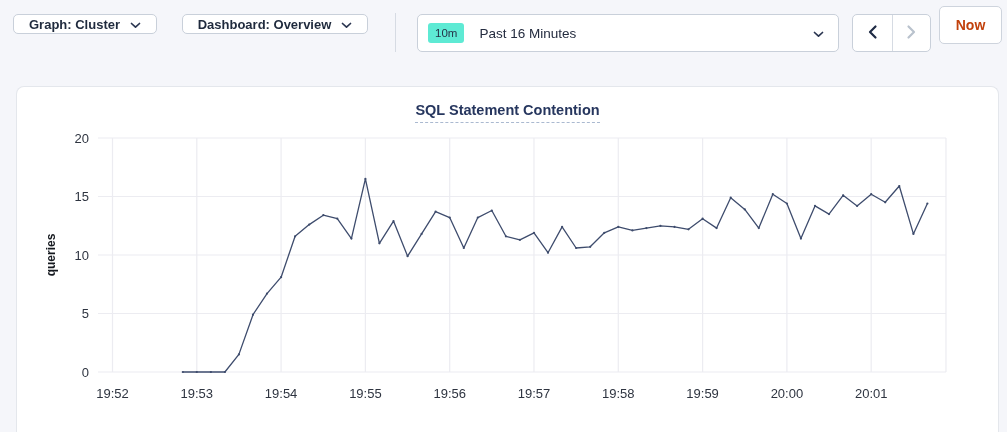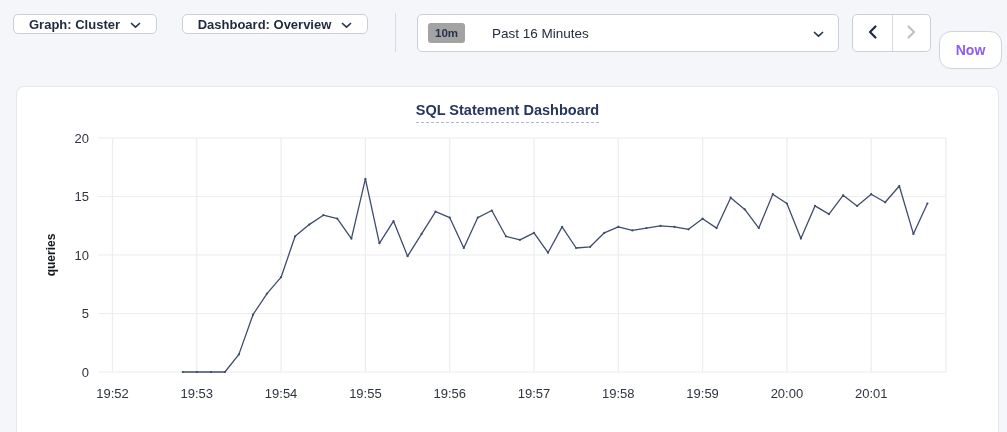--- a/index.html
+++ b/index.html
@@ -20,39 +20,39 @@
   #dd-graph { left:13px; width:144px; }
   #dd-dashboard { left:182px; width:186px; }
   .chev { display:inline-flex; margin-left:10px; margin-top:2px; }
   .vdivider { position:absolute; left:395px; top:13px; width:1px; height:39px; background:#d6dbe3; }
   #timebox {
     position:absolute; left:417px; top:14px; width:422px; height:38px;
     background:#ffffff; border:1px solid #c9d0da; border-radius:5px;
     display:flex; align-items:center; padding:0 14px 0 10px; cursor:pointer;
   }
   .range-badge {
-    background:#a3a3a3; color:#253248; font-size:11.5px; font-weight:700;
-    padding:4px 7px; border-radius:3px; margin-right:27px;
+    background:#5eead4; color:#253248; font-size:11.5px; font-weight:400;
+    padding:4px 7px; border-radius:3px; margin-right:15px;
   }
   .range-label { font-size:13.5px; color:#242c3f; font-weight:400; }
   #timebox .chev { margin-left:auto; }
   .arrow-group {
     position:absolute; left:852px; top:14px; width:79px; height:38px;
     background:#ffffff; border:1px solid #c9d0da; border-radius:5px;
     display:flex;
   }
   .arrow-btn {
     width:50%; display:flex; align-items:center; justify-content:center;
     background:transparent; border:none; cursor:pointer;
   }
   .arrow-btn + .arrow-btn { border-left:1px solid #d6dbe3; cursor:default; }
   #now-btn {
-    position:absolute; left:939px; top:31px; width:63px; height:38px;
-    background:#ffffff; border:1px solid #ced4dd; border-radius:12px;
-    font-size:14px; font-weight:600; color:#8b5cf6; cursor:default;
+    position:absolute; left:939px; top:6px; width:63px; height:38px;
+    background:#ffffff; border:1px solid #ced4dd; border-radius:5px;
+    font-size:14px; font-weight:600; color:#c2410c; cursor:default;
     font-family:"Liberation Sans", sans-serif;
   }
   .card {
     position:absolute; left:16px; top:86px; width:983px; height:346px;
     background:#ffffff; border:1px solid #e4e7ec; border-bottom:none;
     border-radius:8px 8px 0 0;
   }
   .chart-title-row { position:absolute; top:14px; left:0; right:0; text-align:center; }
   .chart-title {
     display:inline-block; font-size:14.5px; font-weight:700; color:#26365e;
@@ -111,21 +111,21 @@
           </svg>
       </span>
     </button>
   </div>
 
   <button id="now-btn">Now</button>
 </div>
 
 <div class="card">
   <div class="chart-title-row">
-    <span class="chart-title">SQL Statement Dashboard</span>
+    <span class="chart-title">SQL Statement Contention</span>
   </div>
   <svg id="chart-svg" viewBox="0 0 983 346">
       <line x1="81" x2="929" y1="285" y2="285" stroke="#ececf1" stroke-width="1.2"></line>
       <line x1="81" x2="929" y1="226.5" y2="226.5" stroke="#ececf1" stroke-width="1.2"></line>
       <line x1="81" x2="929" y1="168" y2="168" stroke="#ececf1" stroke-width="1.2"></line>
       <line x1="81" x2="929" y1="109.5" y2="109.5" stroke="#ececf1" stroke-width="1.2"></line>
       <line x1="81" x2="929" y1="51" y2="51" stroke="#ececf1" stroke-width="1.2"></line>
       <line x1="95.5" x2="95.5" y1="51" y2="285" stroke="#ececf1" stroke-width="1.2"></line>
       <line x1="179.8" x2="179.8" y1="51" y2="285" stroke="#ececf1" stroke-width="1.2"></line>
       <line x1="264.1" x2="264.1" y1="51" y2="285" stroke="#ececf1" stroke-width="1.2"></line>

